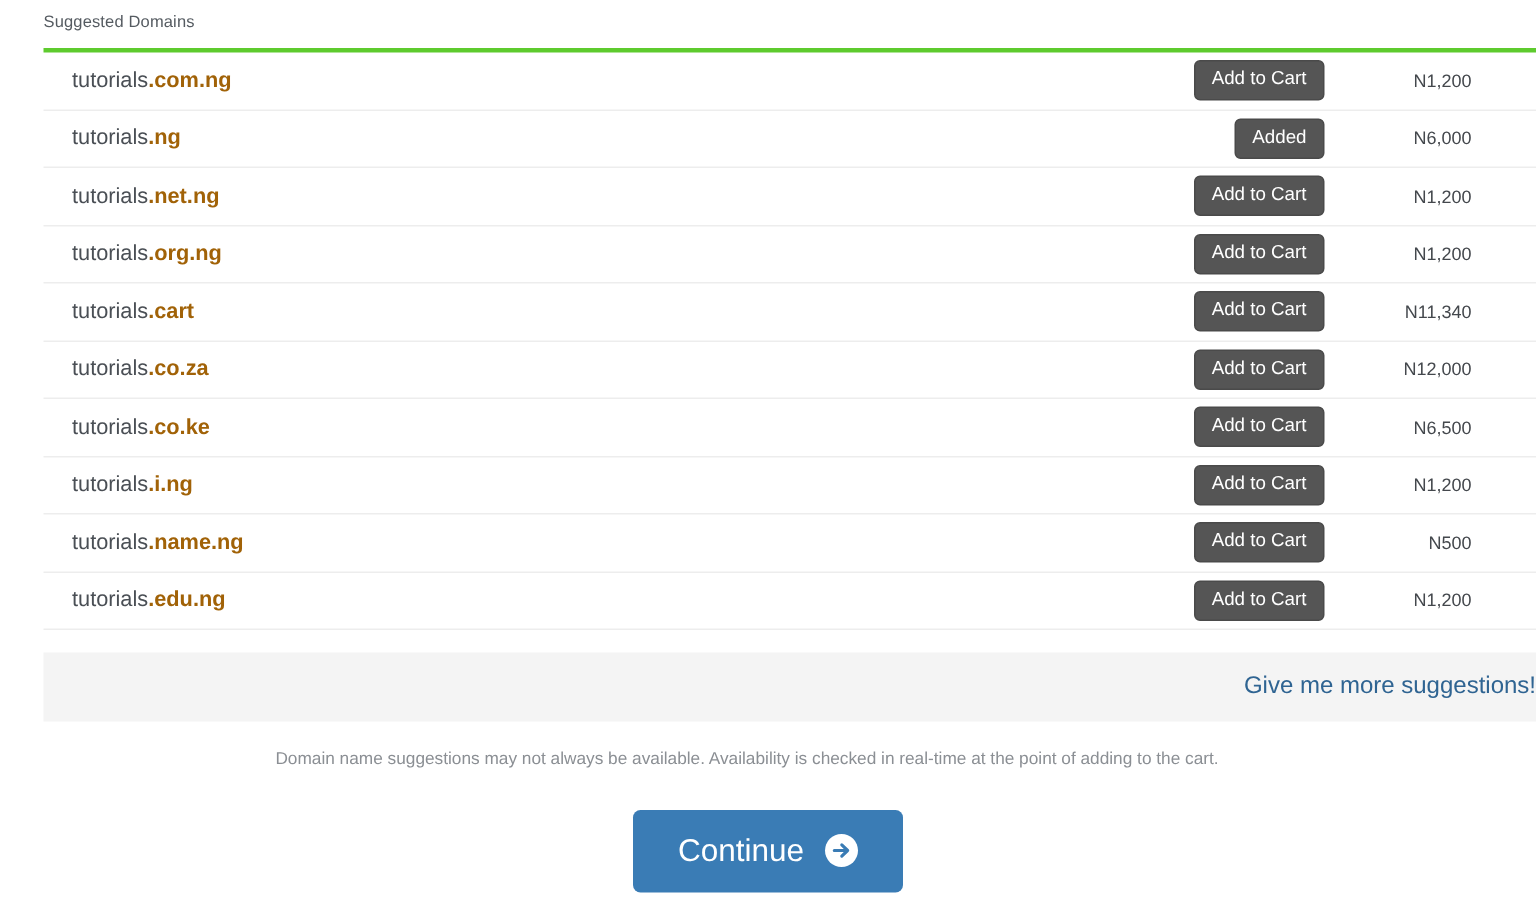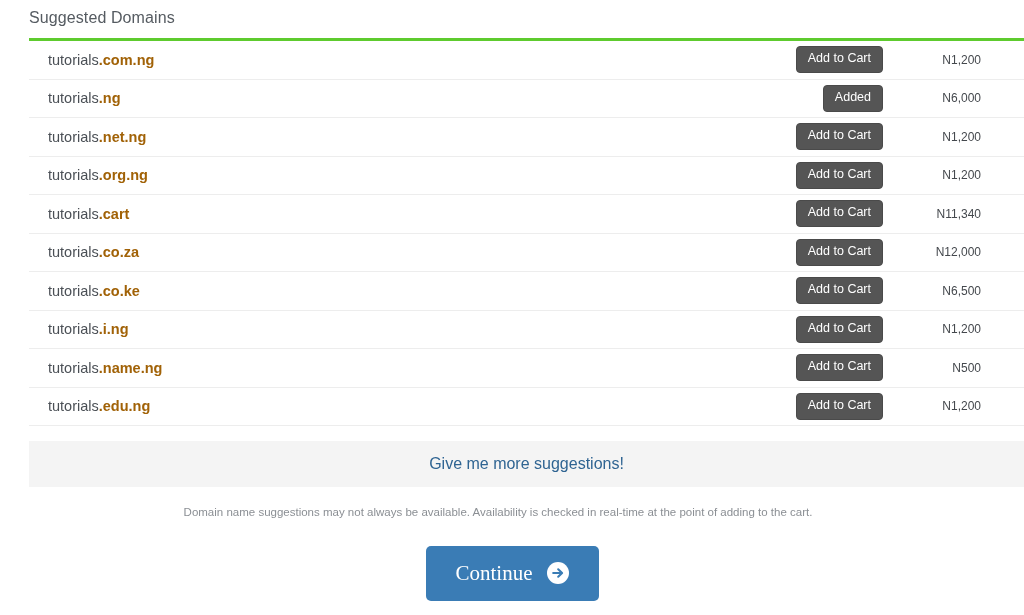--- a/index.html
+++ b/index.html
@@ -17,21 +17,21 @@
     position: relative;
     width: 1024px;
     height: 615px;
     overflow: hidden;
     background: #ffffff;
   }
 
   
   .panel-heading {
     padding: 9px 0 0 29px;
-    font-size: 16px;
+    font-size: 11px;
     color: #555b61;
     font-weight: 400;
     letter-spacing: 0.1px;
   }
 
   .green-rule {
     margin: 11px 0 0 29px;
     height: 3px;
     background: #5ecb2e;
   }
@@ -91,21 +91,21 @@
     min-width: 82px;
   }
 
   
   .more-panel {
     margin: 15px 0 0 29px;
     background: #f4f4f4;
     height: 46px;
     display: flex;
     align-items: center;
-    justify-content: center;
+    justify-content: flex-end;
   }
   .more-link {
     color: #2f6492;
     font-size: 16px;
     text-decoration: none;
     cursor: pointer;
   }
 
   
   .disclaimer {
@@ -121,21 +121,21 @@
     margin-top: 28px;
     display: flex;
     justify-content: center;
   }
   .continue-btn {
     background: #3a7cb5;
     border: none;
     border-radius: 5px;
     color: #ffffff;
     font-size: 21px;
-    font-family: Liberation Serif, serif;
+    font-family: Liberation Sans, sans-serif;
     padding: 15px 29px 16px 30px;
     display: flex;
     align-items: center;
     gap: 13px;
     cursor: pointer;
     line-height: 1;
   }
   .arrow-circle {
     display: inline-flex;
     width: 24px;

